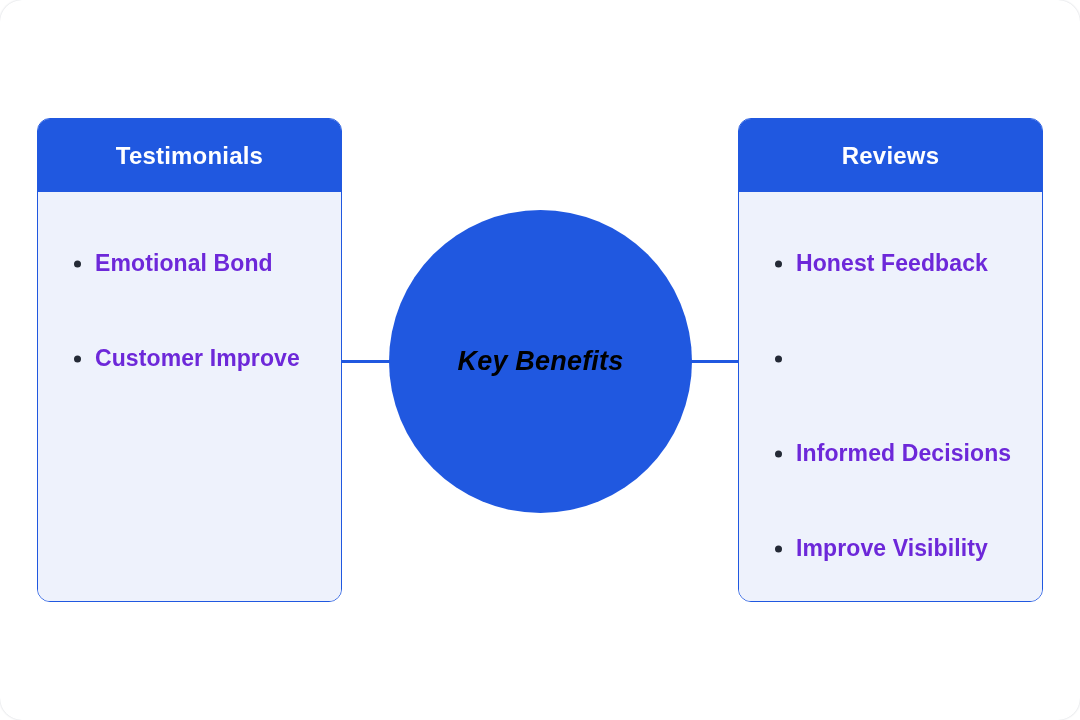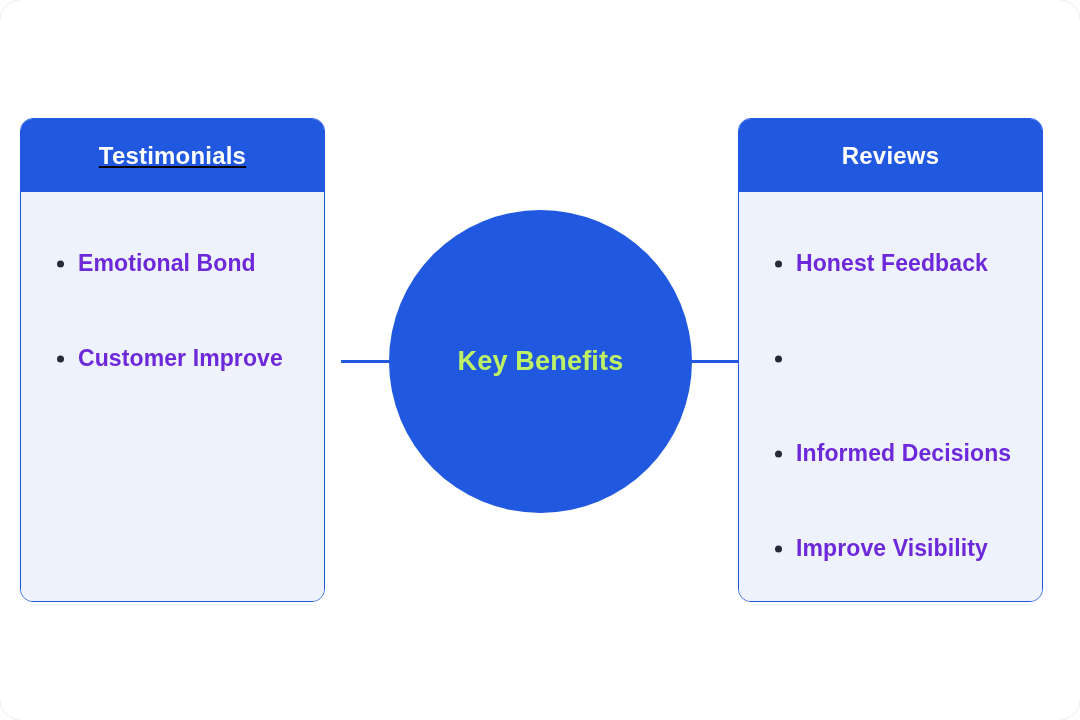--- a/index.html
+++ b/index.html
@@ -53,21 +53,21 @@
     width: 305px;
     height: 484px;
     border: 1.5px solid #2058e0;
     border-radius: 13px;
     background: #eef2fc;
     box-sizing: border-box;
     overflow: hidden;
     display: flex;
     flex-direction: column;
   }
-  .card.left  { left: 20px; text-decoration: underline;  }
+  .card.left  { left: 37px;  }
   .card.right { left: 738px; }
 
   .card-header {
     height: 73px;
     flex: 0 0 73px;
     background: #2058e0;
     color: #ffffff;
     display: flex;
     align-items: center;
     justify-content: center;
@@ -128,25 +128,26 @@
     top: 210px;
     width: 303px;
     height: 303px;
     border-radius: 50%;
     background: #2058e0;
     display: flex;
     align-items: center;
     justify-content: center;
   }
   .center-label {
-    color: #bef264;
+    color: #000000;
     font-size: 27px;
     font-weight: bold;
     letter-spacing: 0.2px;
     white-space: nowrap;
+    font-style: italic;
   }
 </style>
 </head>
 <body>
 
 <div class="page-frame">
   <div class="diagram">
 
     <div class="connector left"></div>
 

